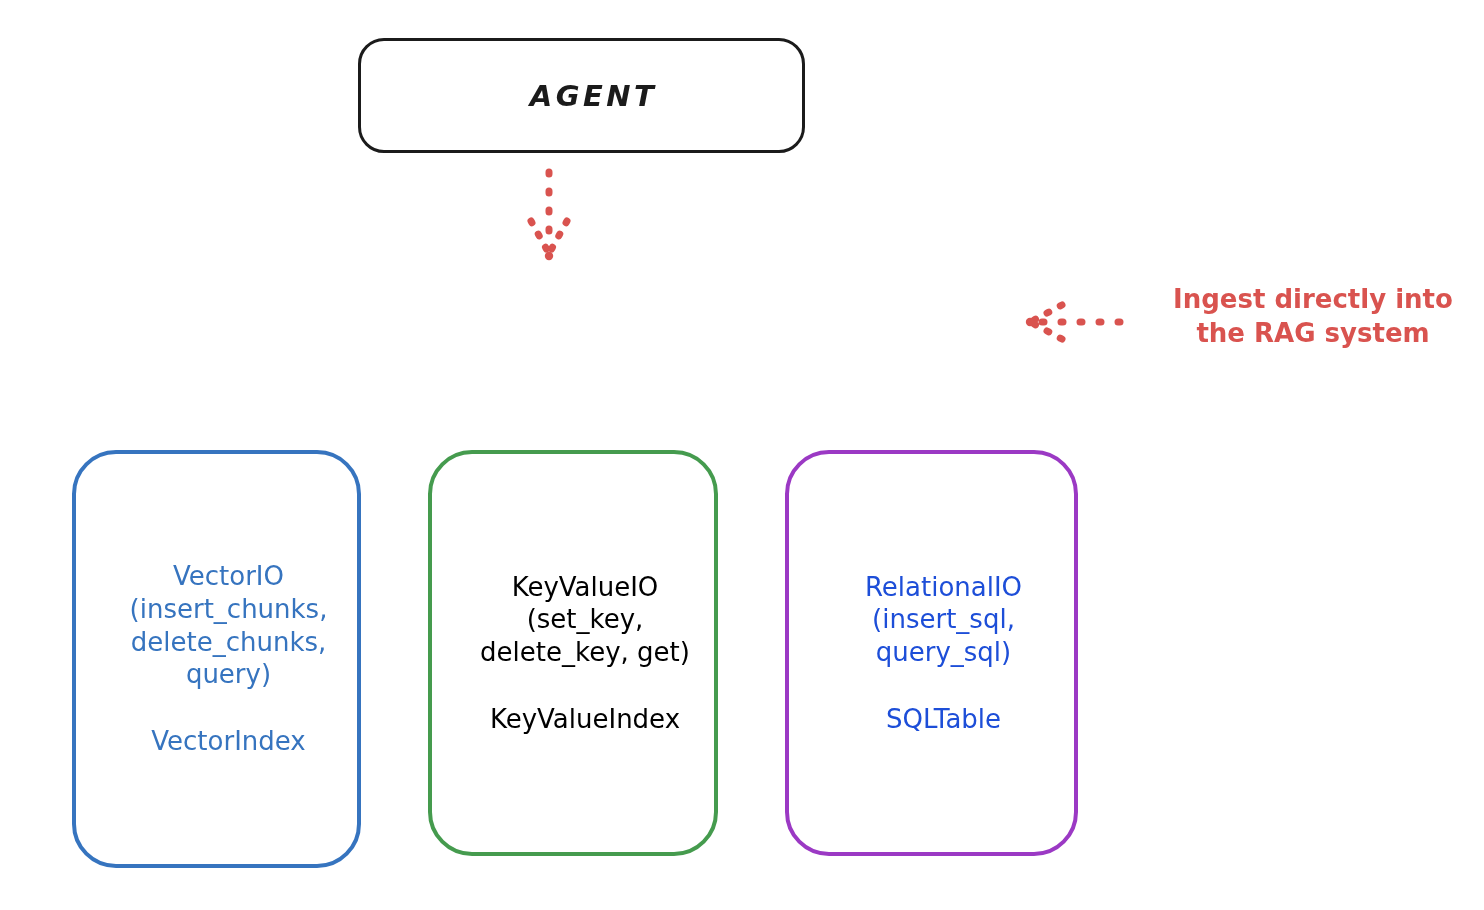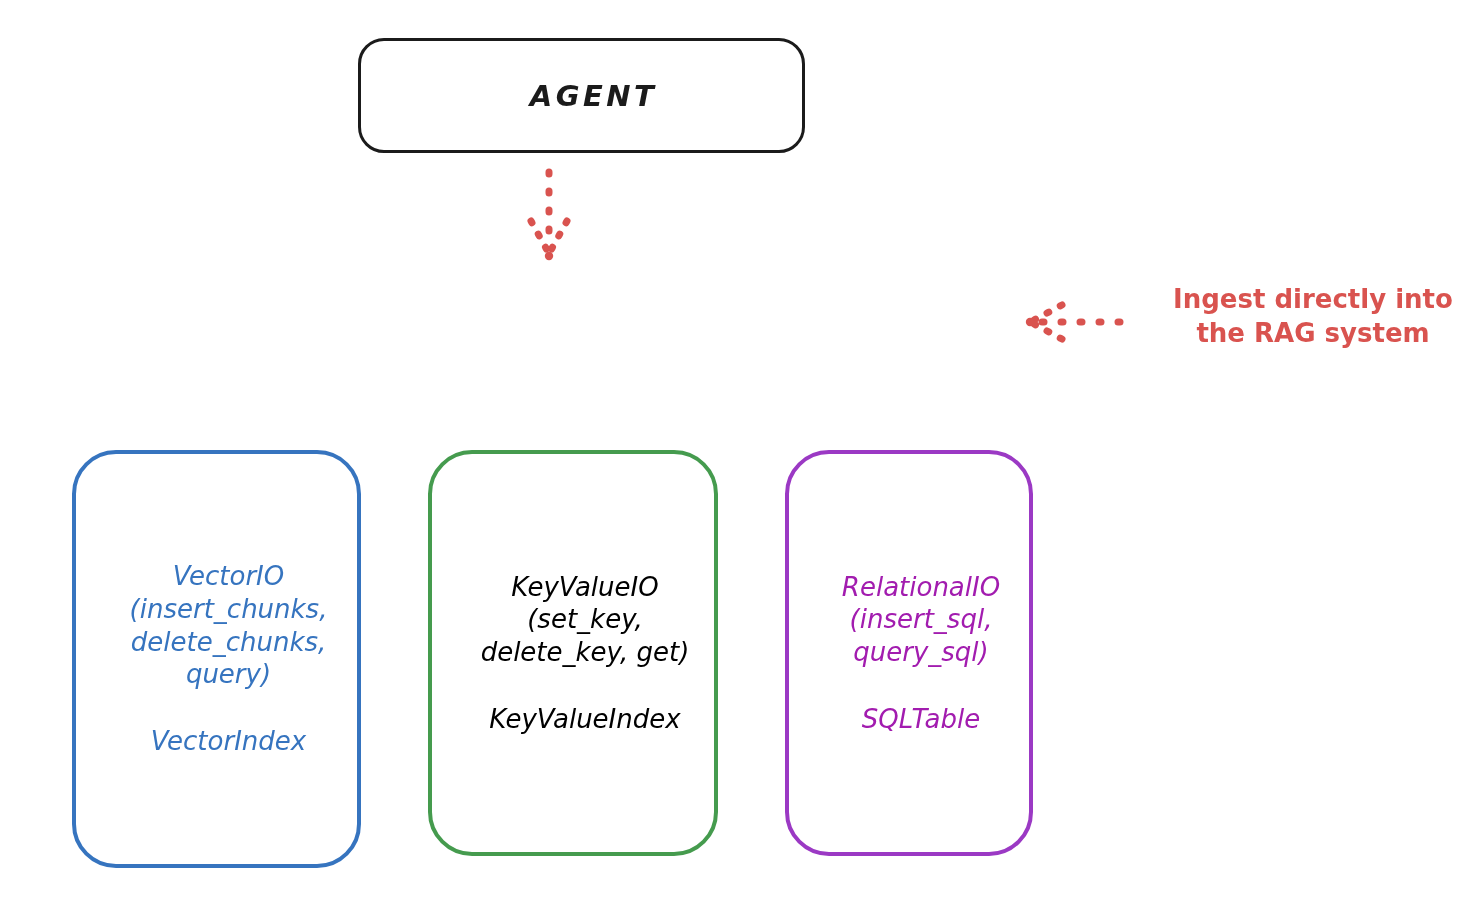--- a/index.html
+++ b/index.html
@@ -50,21 +50,20 @@
   .node-ragtool .node-label {
     font-size: 28px;
     letter-spacing: 1px;
   }
 
   
   .node-store {
     border-width: 4px;
     border-style: solid;
     border-radius: 44px;
-    font-style: italic;
   }
   .store-title,
   .store-sub {
     font-family: "DejaVu Sans", sans-serif;
     font-size: 26px;
     line-height: 1.26;
     font-weight: 500;
     white-space: pre-line;
   }
   .store-sub {
@@ -128,21 +127,21 @@
     <span class="store-sub">VectorIndex</span>
   </div>
 
   <div class="node node-store" style="left:428px; top:450px; width:290px; height:406px; border-color:#459b4e; color:#000000;">
     <span class="store-title">KeyValueIO
 (set_key,
 delete_key, get)</span>
     <span class="store-sub">KeyValueIndex</span>
   </div>
 
-  <div class="node node-store" style="left:785px; top:450px; width:248px; height:406px; border-color:#9b39c4; color:#a21caf;">
+  <div class="node node-store" style="left:785px; top:450px; width:293px; height:406px; border-color:#9b39c4; color:#1d4ed8;">
     <span class="store-title">RelationalIO
 (insert_sql,
 query_sql)</span>
     <span class="store-sub">SQLTable</span>
   </div>
 
   <div class="annotation" style="left:1148px; top:283px; width:330px; color:#d9534f;">Ingest directly into
 the RAG system</div>
 
 </div>

